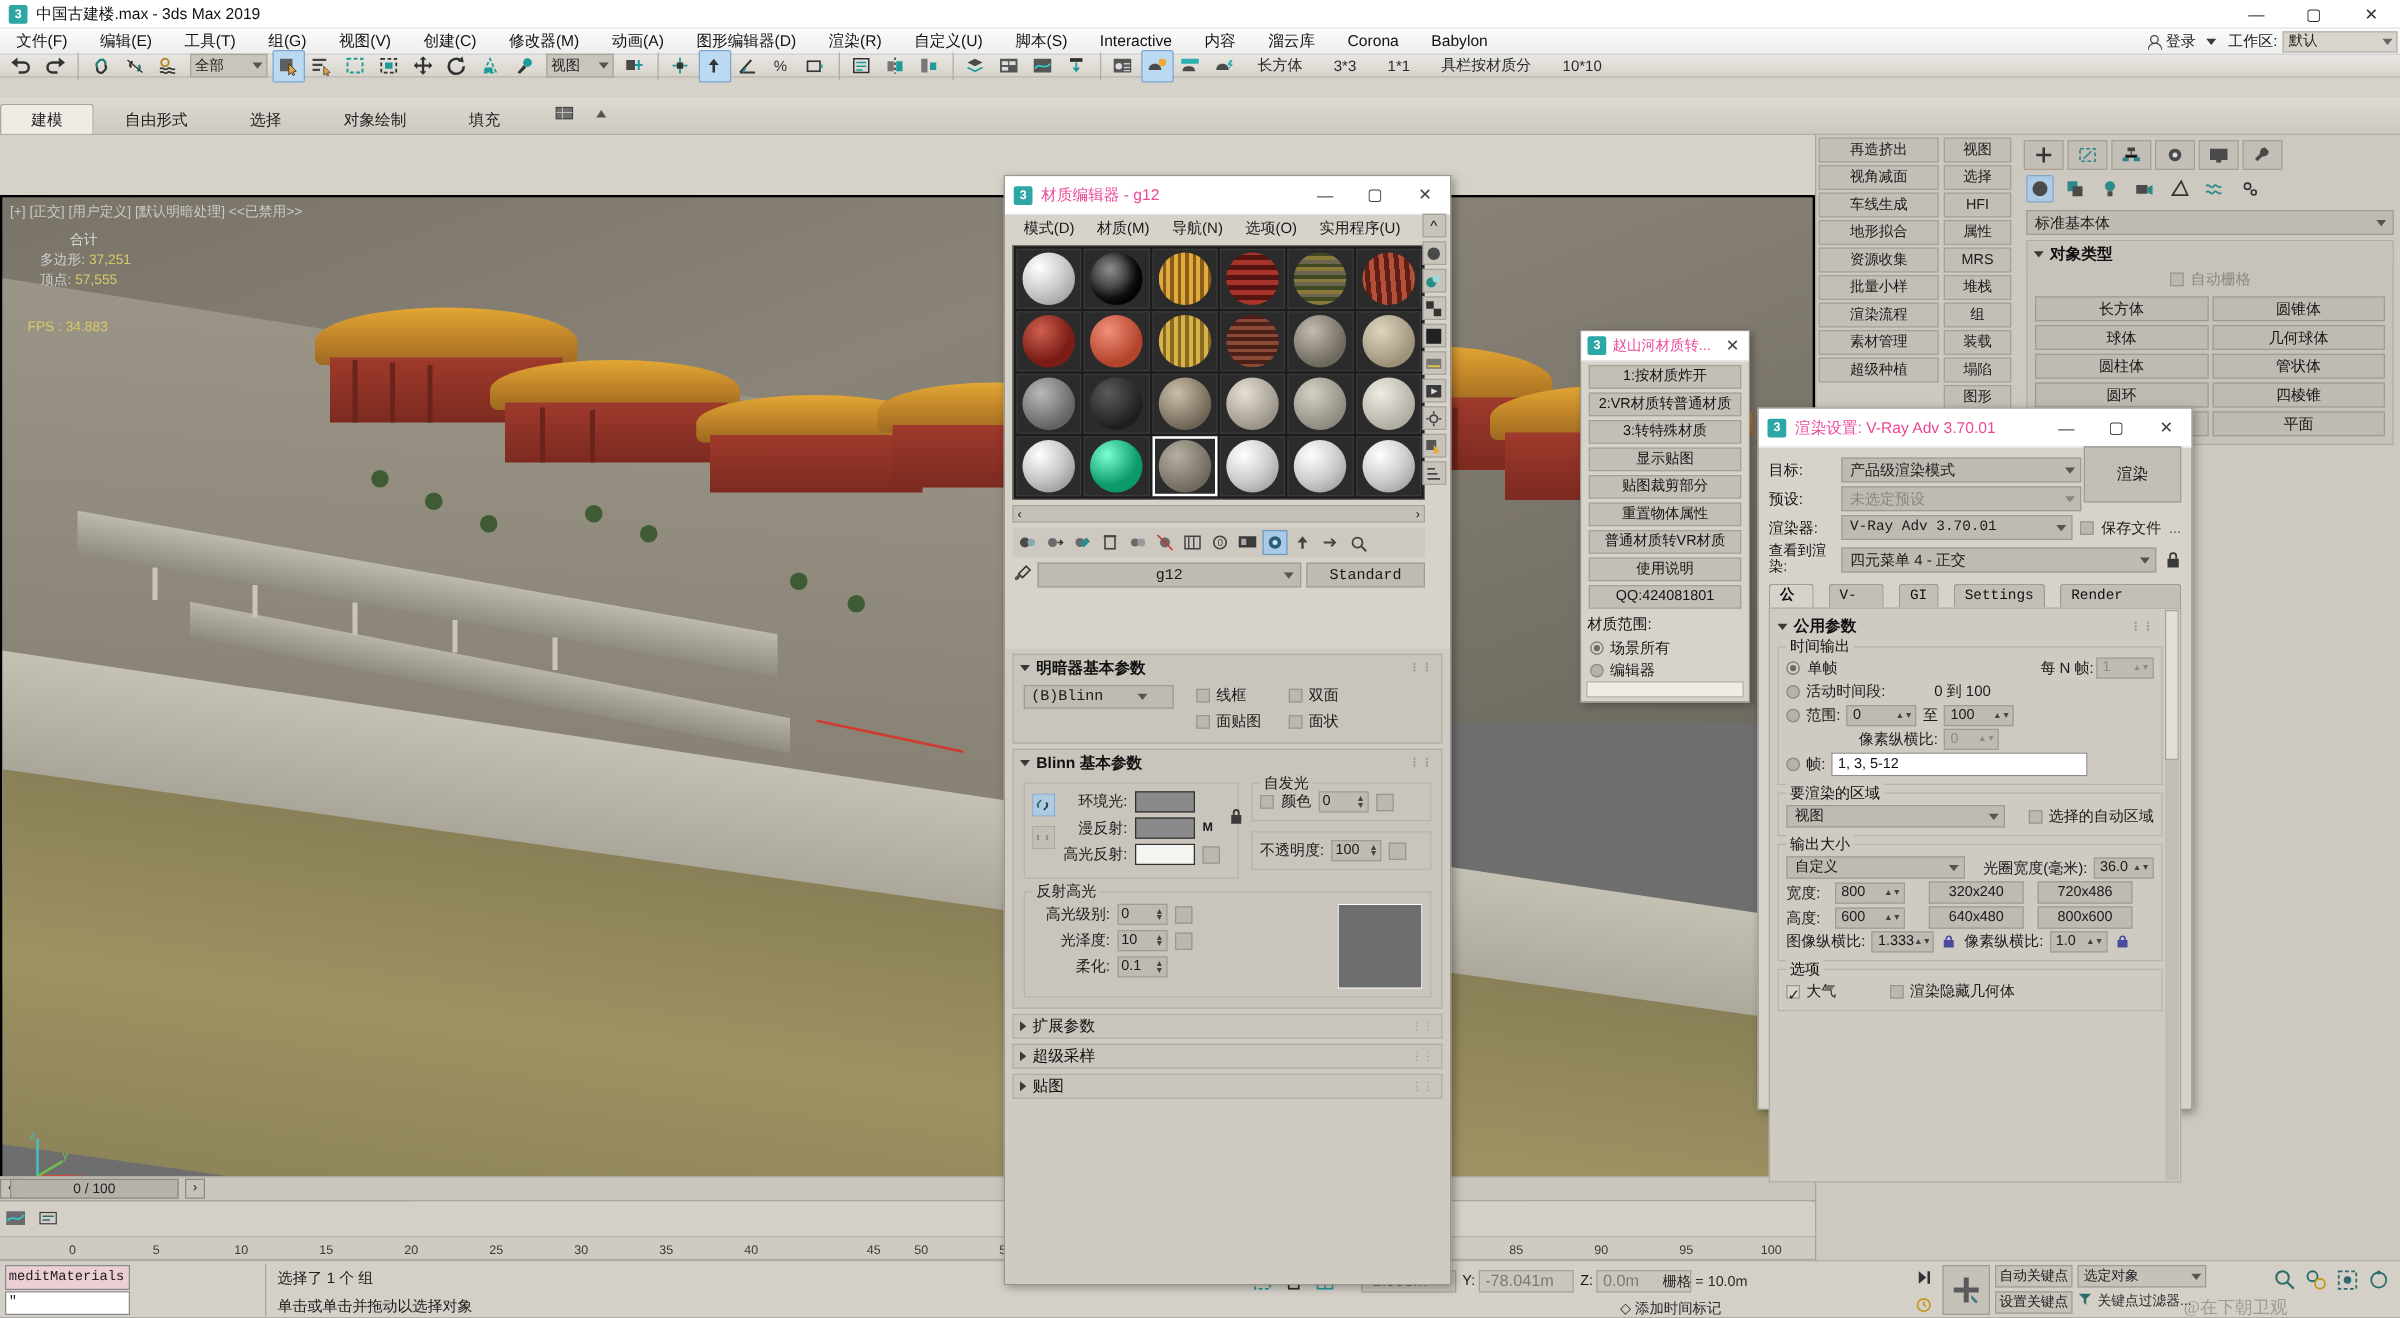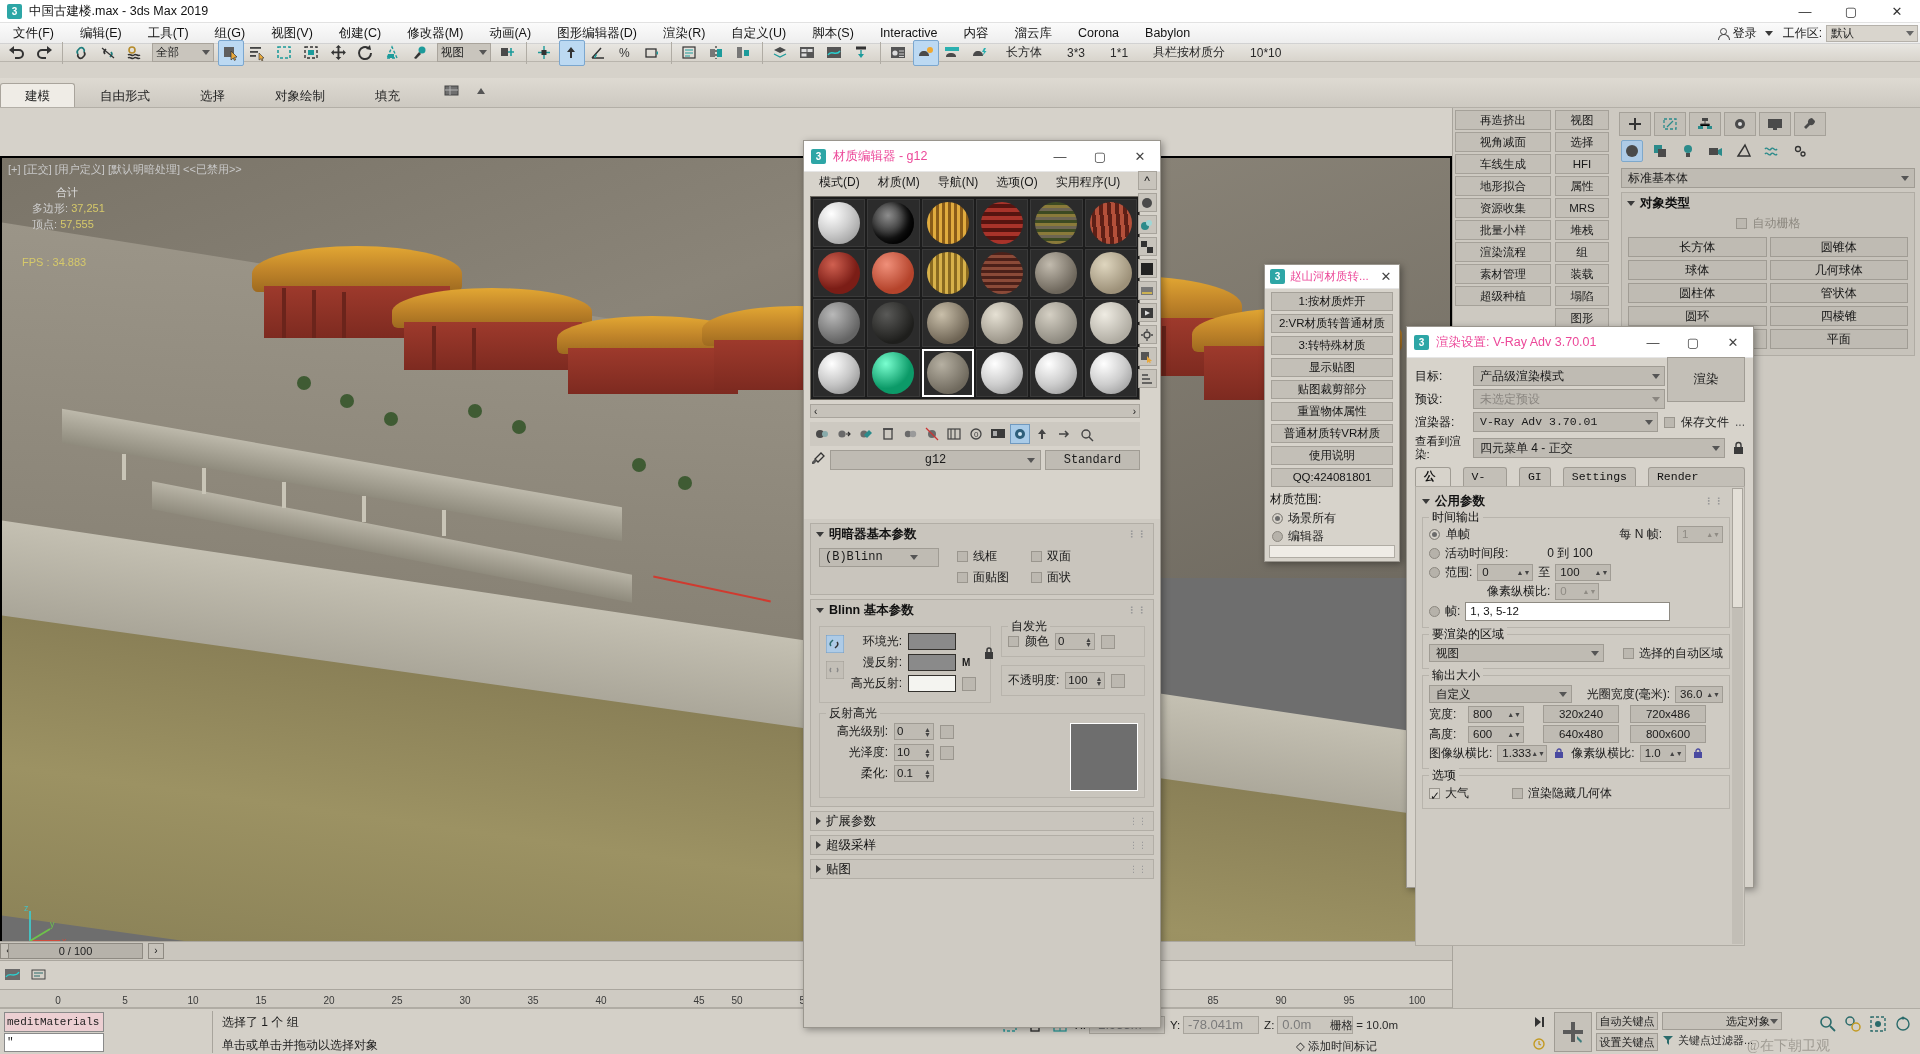--- a/index.html
+++ b/index.html
@@ -201,23 +201,23 @@
   .anim-group { position:absolute; left:1530px; top:3px; display:flex; gap:4px; align-items:flex-start; }
   .big-key {
     width:38px; height:40px; background:#c6c2ba; border:1px solid #a09c94;
     display:flex; align-items:center; justify-content:center; font-size:24px; color:#4a4a4a;
   }
   .key-btn {
     width:62px; height:18px; background:#c6c2ba; border:1px solid #a09c94;
     font-size:11px; line-height:16px; text-align:center; color:#1c1c1c;
   }
   .sel-combo {
-    width:120px; height:18px; background:#c6c2ba; border:1px solid #a09c94;
+    width:103px; height:18px; background:#c6c2ba; border:1px solid #a09c94;
     font-size:11px; line-height:16px; padding-left:4px; color:#1c1c1c;
-    display:flex; align-items:center; justify-content:flex-end; padding-right:3px;
+    display:flex; align-items:center; justify-content:space-between; padding-right:3px;
   }
   .nav-icons { position:absolute; right:6px; top:4px; display:flex; gap:3px; }
   .nav-ico { width:22px;height:22px; display:flex;align-items:center;justify-content:center; color:#2b6b6b; }
   .watermark {
     position:absolute; right:90px; top:28px; font-size:14px; color:#8e8a82; opacity:.75;
     font-family:"Liberation Serif", serif;
   }
 
   
   .cmdpanel {
@@ -1587,21 +1587,21 @@
           <span class="grip">⋮⋮</span>
         </div>
 
         <div class="rs-group" style="position:relative;margin-top:6px">
           <div class="rs-gtitle" style="position:absolute;top:-9px;left:6px;background:#cfcbc3;padding:0 3px">时间输出</div>
           <div class="rs-field" style="justify-content:space-between;margin-top:4px">
             <span style="display:flex;gap:6px;align-items:center">
               <span class="radio on"></span>
               <span>单帧</span>
             </span>
-            <span style="display:flex;gap:15px;align-items:center">
+            <span style="display:flex;gap:2px;align-items:center">
               <span>每 N 帧:</span>
               <span class="rs-in dis" style="width:46px">
                 <span>1</span>
                 <span style="font-size:7px;color:#8f8b84">▲▼</span>
               </span>
             </span>
           </div>
           <div class="rs-field">
             <span class="radio"></span>
             <span>活动时间段:</span>

